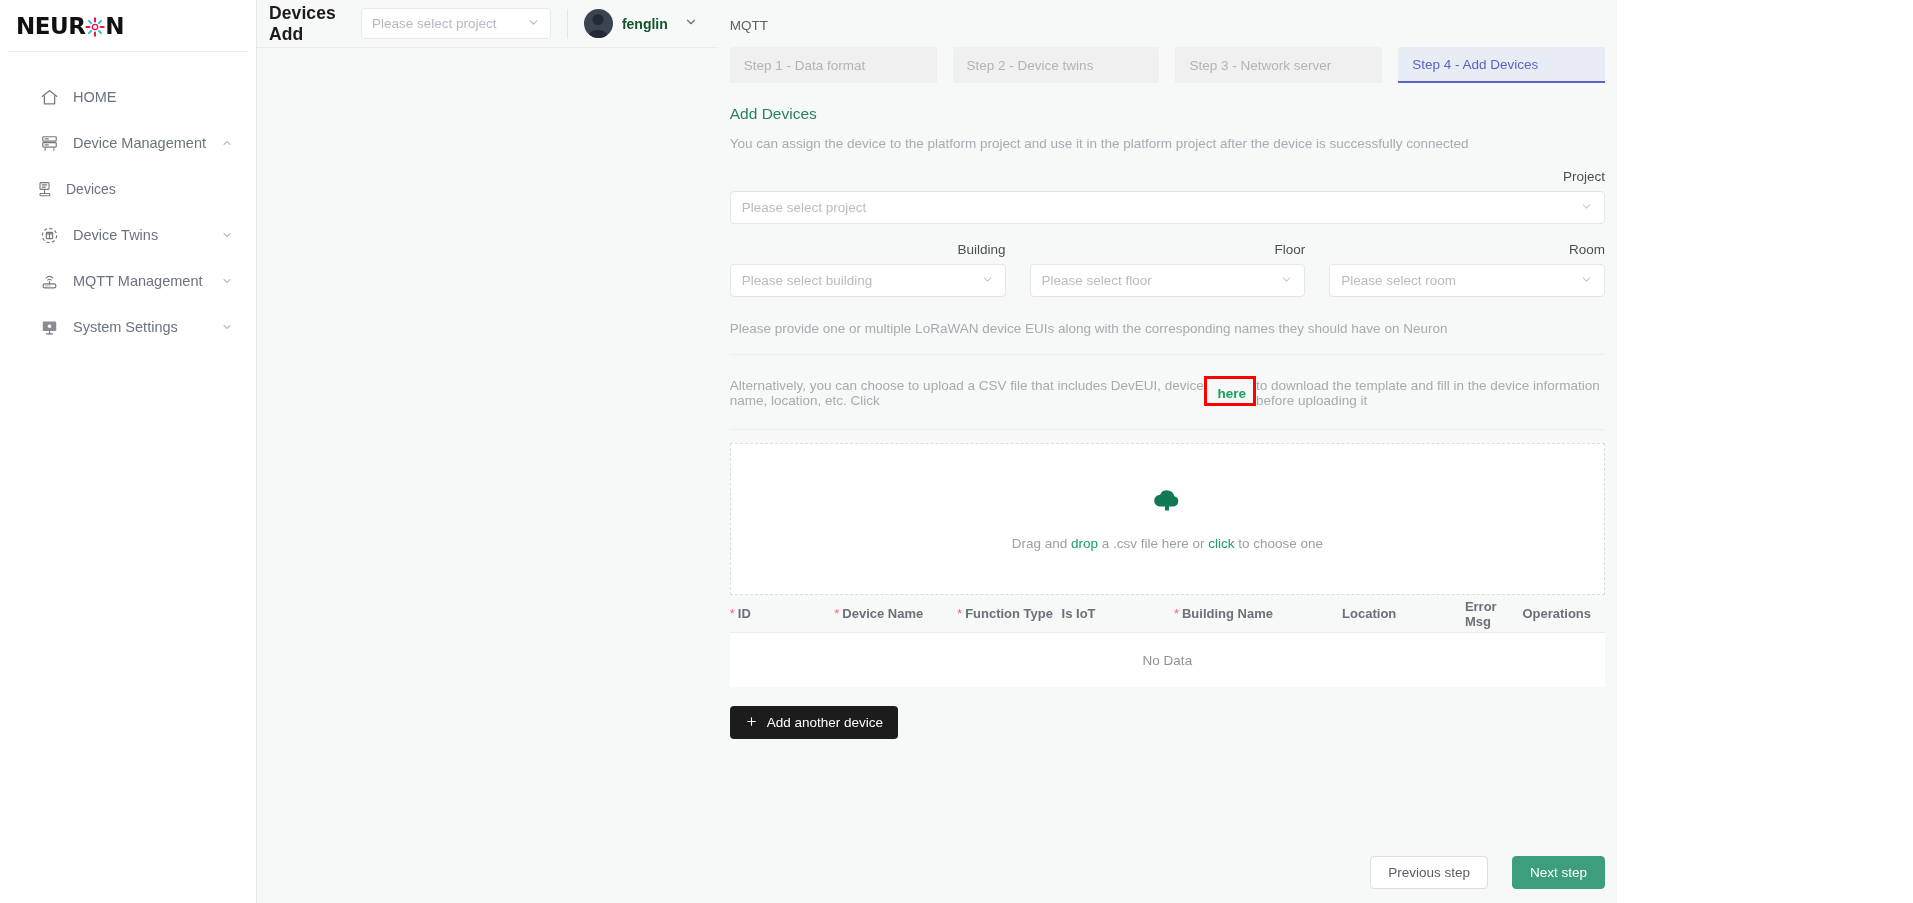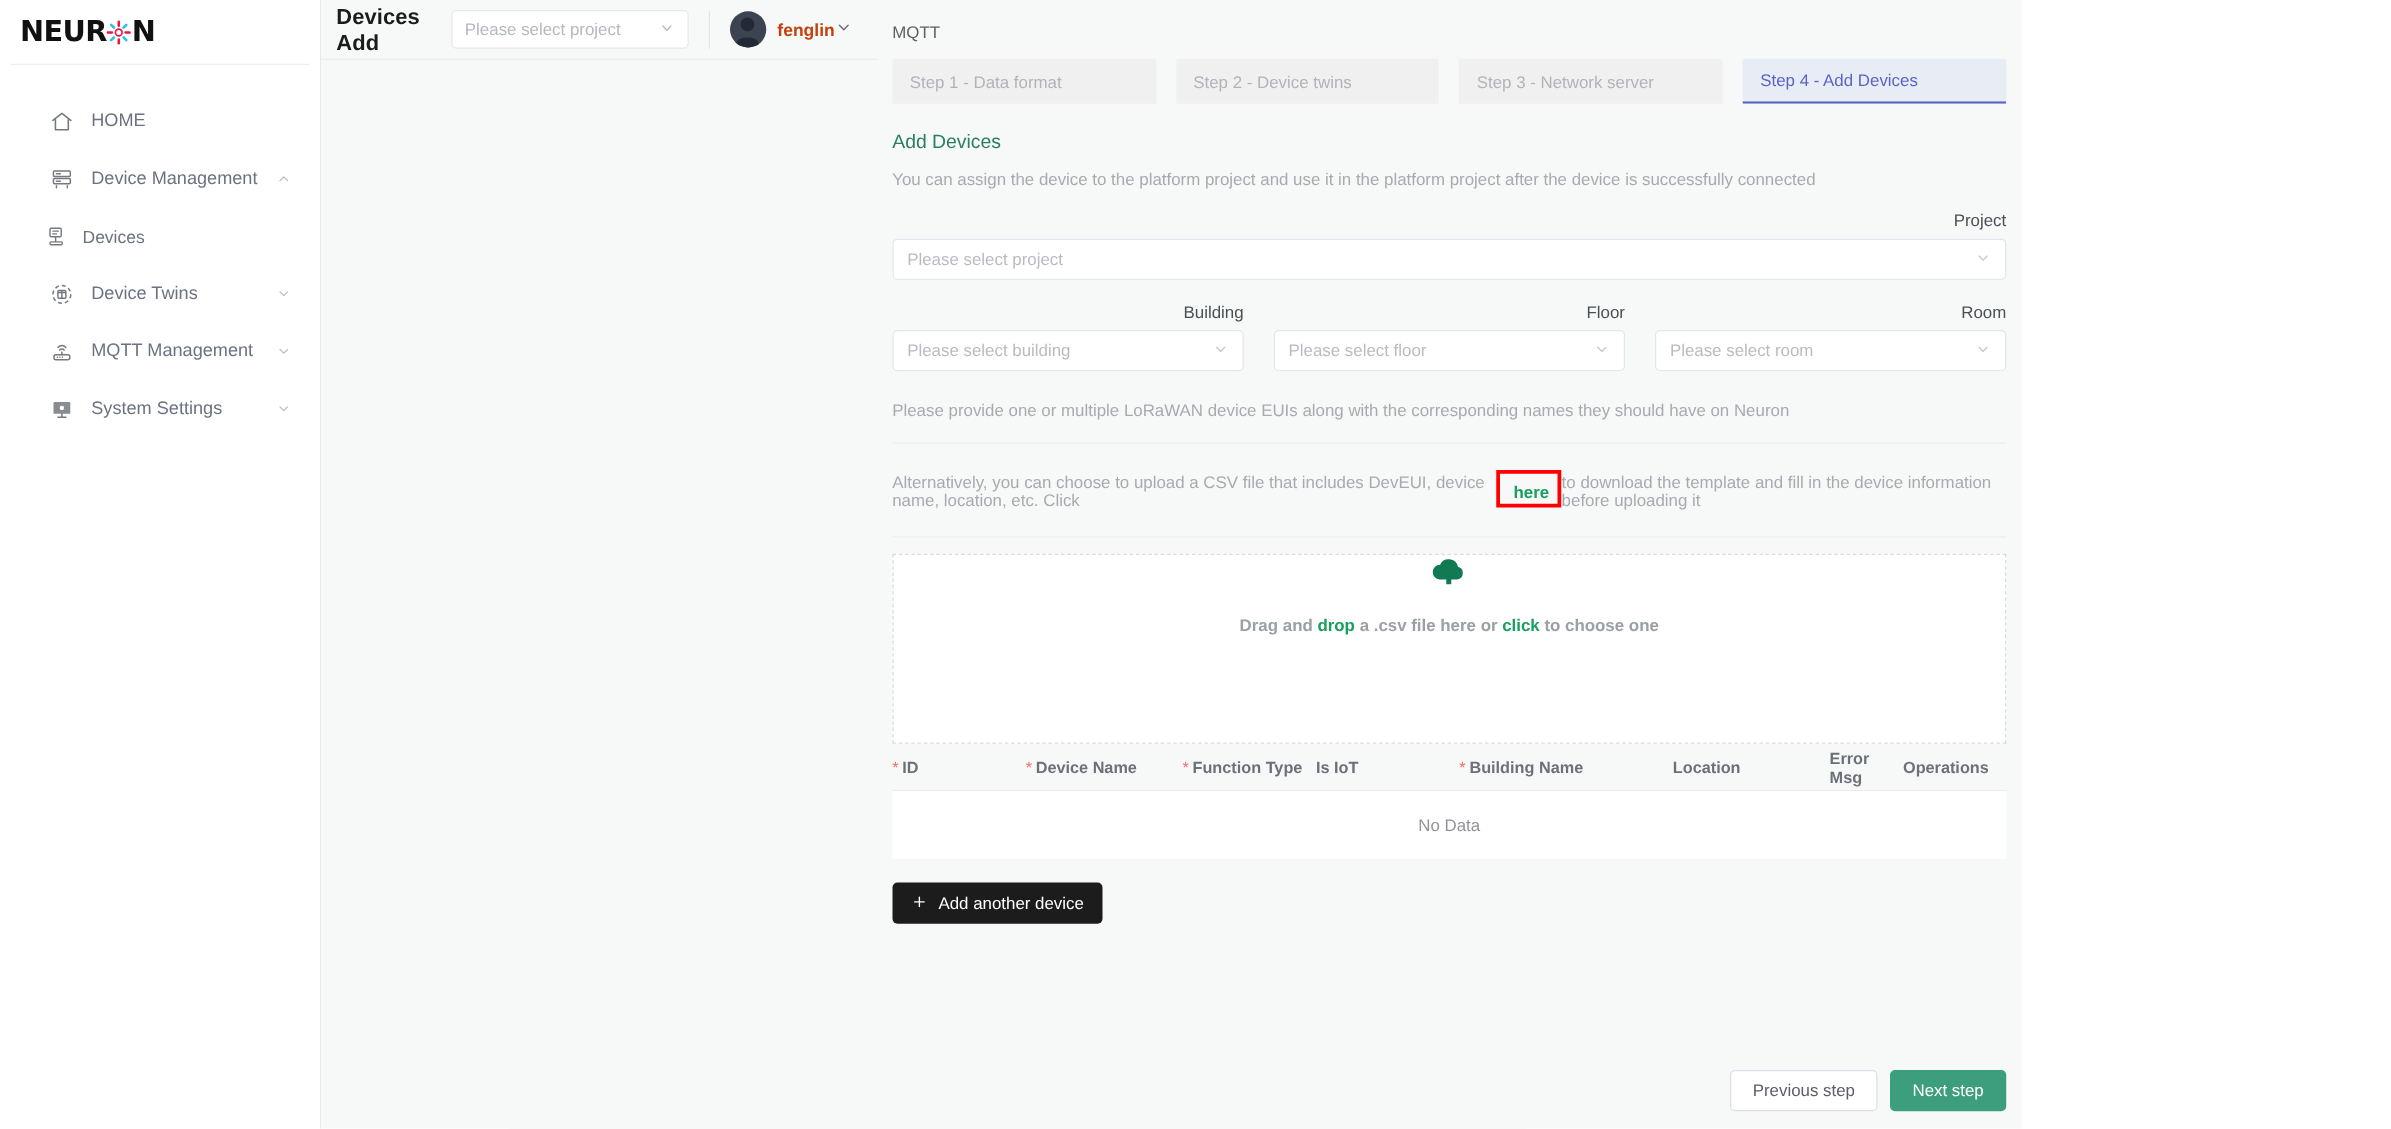--- a/index.html
+++ b/index.html
@@ -111,21 +111,21 @@
     overflow: hidden;
   }
   .avatar::before {
     content:""; position:absolute; left:50%; top:5px; transform:translateX(-50%);
     width:11px; height:11px; border-radius:50%; background:#232a35;
   }
   .avatar::after {
     content:""; position:absolute; left:50%; bottom:-7px; transform:translateX(-50%);
     width:21px; height:15px; border-radius:9px 9px 0 0; background:#232a35;
   }
-  .user-name { font-size: 14px; font-weight: bold; color: #c2410c; margin-right: 0; }
+  .user-name { font-size: 14px; font-weight: bold; color: #14532d; margin-right: 16px; }
   .user-chev { color: #6a6f77; font-size: 13px; }
 
   
   .content {
     flex: 1 1 auto;
     overflow: hidden;
     padding: 0;
     position: relative;
   }
   .mqtt-label {
@@ -236,22 +236,22 @@
 
   
   .dropzone {
     margin-top: 13px;
     height: 152px;
     background: #ffffff;
     border: 1px dashed #dcdcdc;
     display: flex;
     flex-direction: column;
     align-items: center;
-    cursor: pointer;
-    font-weight: bold;
+    justify-content: center;
+    cursor: pointer;
   }
   .dz-text { font-size: 13.5px; color: #9aa0a6; margin-top: 18px; }
   .dz-text .g { color: #18a05f; }
 
   
   .tbl { margin-top: 0px; }
   .thead {
     display: flex;
     align-items: center;
     height: 38px;
@@ -286,21 +286,21 @@
     gap: 9px;
     cursor: pointer;
     font-family: "Liberation Sans", sans-serif;
   }
 
   .footer {
     position: absolute;
     right: 12px;
     bottom: 14px;
     display: flex;
-    gap: 10px;
+    gap: 24px;
   }
   .btn {
     height: 33px;
     border-radius: 4px;
     padding: 0 17px;
     font-size: 13.5px;
     display: inline-flex;
     align-items: center;
     cursor: pointer;
     font-family: "Liberation Sans", sans-serif;

